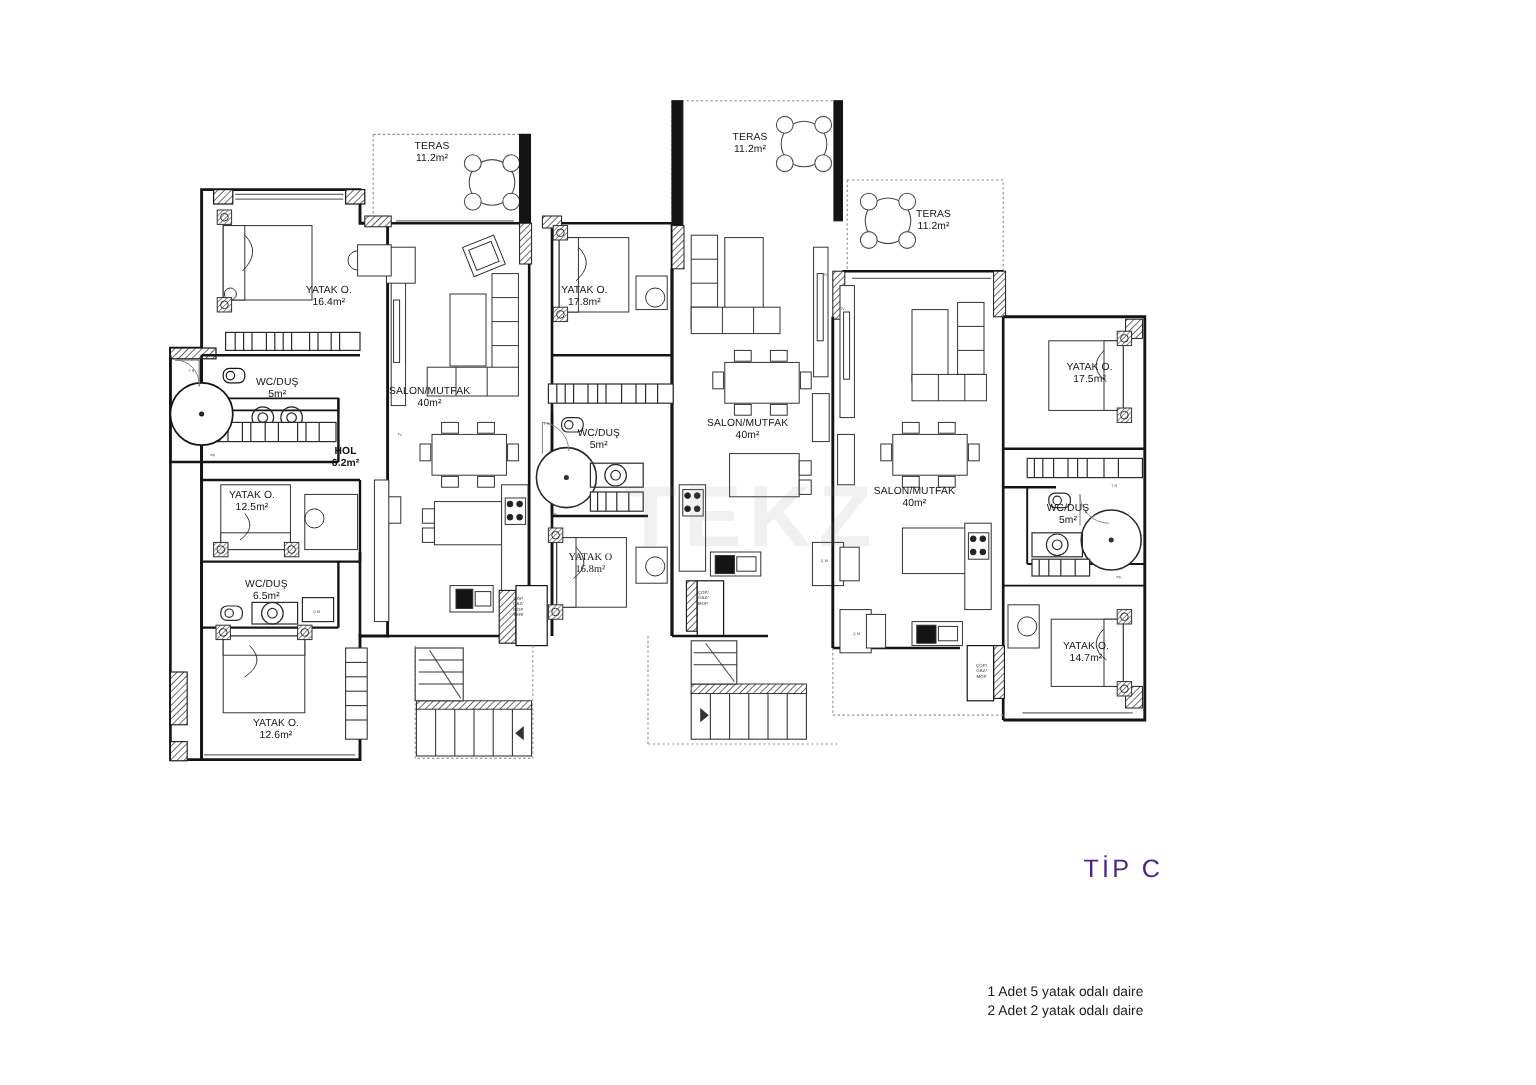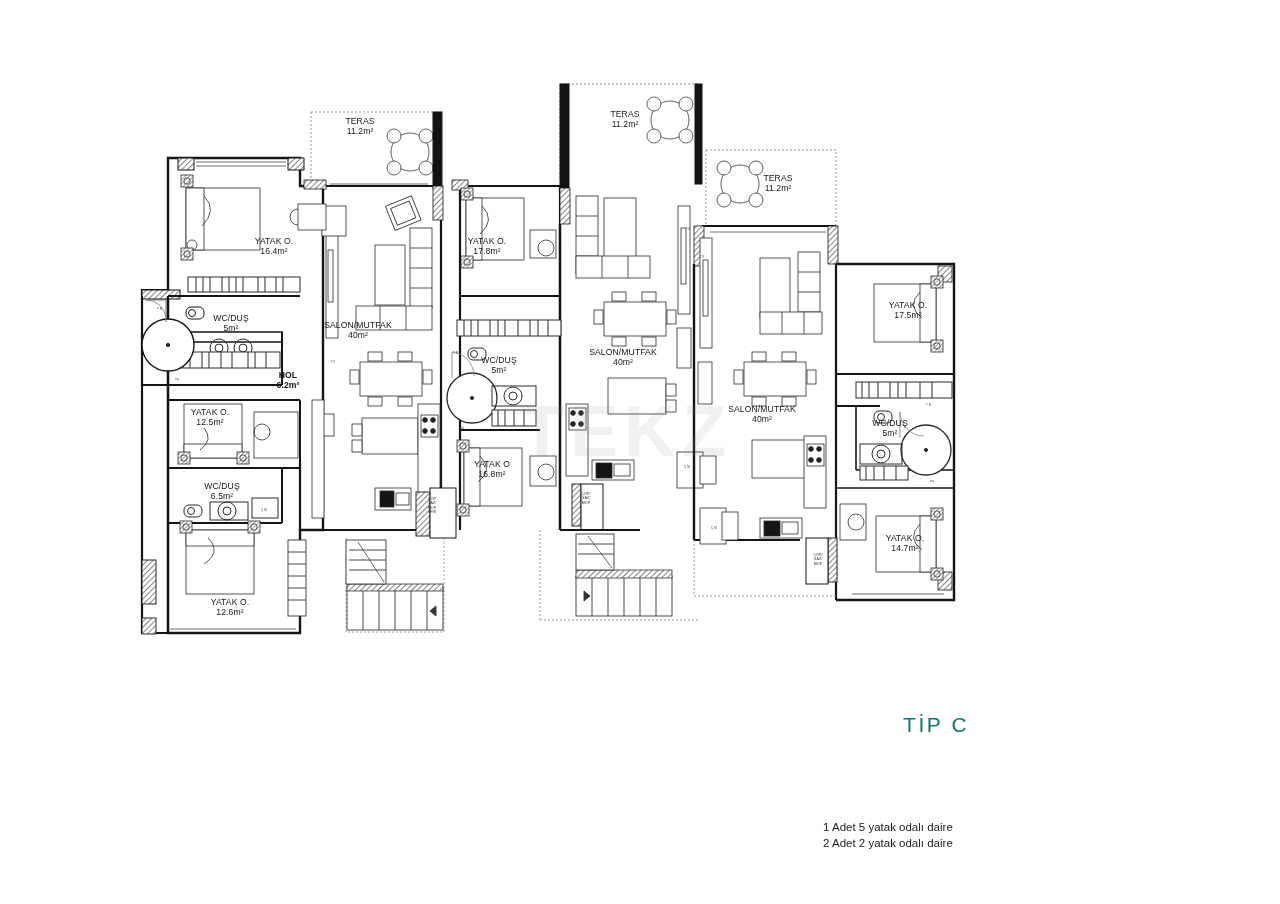--- a/index.html
+++ b/index.html
@@ -29,21 +29,21 @@
   }
   .lbl.room{font-size:8.6px;text-align:center;}
   .lbl.room .nm{display:block;}
   .lbl.room .ar{display:block;}
   .lbl.tiny{font-size:3.6px;color:#2b2b2b;line-height:1.25;text-align:center;}
   .lbl.micro{font-size:3px;color:#3a3a3a;}
   .title{
     position:absolute;
     font-size:21px;
     letter-spacing:2.6px;
-    color:#0f766e;
+    color:#4c1d95;
     font-family:"Liberation Sans", sans-serif;
   }
   .footnote{
     position:absolute;
     font-size:11.5px;
     color:#1b1b1b;
     line-height:1.35;
     font-family:"Liberation Sans", sans-serif;
   }
   .watermark{
@@ -572,21 +572,21 @@
       <div class="lbl room" style="left: 171px; top: 314px; width: 120px;"><span class="nm">WC/DUŞ</span><span class="ar">5m²</span></div>
       <div class="lbl room" style="left: 228px; top: 371px; width: 120px; font-weight: bold;"><span class="nm">HOL</span><span class="ar">6.2m²</span></div>
       <div class="lbl room" style="left: 298px; top: 321px; width: 120px;"><span class="nm">SALON/MUTFAK</span><span class="ar">40m²</span></div>
       <div class="lbl room" style="left: 150px; top: 408px; width: 120px;"><span class="nm">YATAK O.</span><span class="ar">12.5m²</span></div>
       <div class="lbl room" style="left: 162px; top: 482px; width: 120px;"><span class="nm">WC/DUŞ</span><span class="ar">6.5m²</span></div>
       <div class="lbl room" style="left: 170px; top: 598px; width: 120px;"><span class="nm">YATAK O.</span><span class="ar">12.6m²</span></div>
       <div class="lbl room" style="left: 565px; top: 110px; width: 120px;"><span class="nm">TERAS</span><span class="ar">11.2m²</span></div>
       <div class="lbl room" style="left: 427px; top: 237px; width: 120px;"><span class="nm">YATAK O.</span><span class="ar">17.8m²</span></div>
       <div class="lbl room" style="left: 439px; top: 356px; width: 120px;"><span class="nm">WC/DUŞ</span><span class="ar">5m²</span></div>
       <div class="lbl room" style="left: 563px; top: 348px; width: 120px;"><span class="nm">SALON/MUTFAK</span><span class="ar">40m²</span></div>
-      <div class="lbl room" style="left: 432px; top: 460px; width: 120px;"><span class="nm">YATAK O</span><span class="ar">16.8m²</span></div>
+      <div class="lbl room" style="left: 432px; top: 460px; width: 120px; font-family: Liberation Serif, serif;"><span class="nm">YATAK O</span><span class="ar">16.8m²</span></div>
       <div class="lbl room" style="left: 718px; top: 174px; width: 120px;"><span class="nm">TERAS</span><span class="ar">11.2m²</span></div>
       <div class="lbl room" style="left: 848px; top: 301px; width: 120px;"><span class="nm">YATAK O.</span><span class="ar">17.5m²</span></div>
       <div class="lbl room" style="left: 702px; top: 405px; width: 120px;"><span class="nm">SALON/MUTFAK</span><span class="ar">40m²</span></div>
       <div class="lbl room" style="left: 830px; top: 419px; width: 120px;"><span class="nm">WC/DUŞ</span><span class="ar">5m²</span></div>
       <div class="lbl room" style="left: 845px; top: 534px; width: 120px;"><span class="nm">YATAK O.</span><span class="ar">14.7m²</span></div>
     </div>
   <div id="service-labels">
       <div class="lbl tiny" style="left: 420px; top: 497px; width: 24px;">ÇÖP
 GAZ/
 MOP

